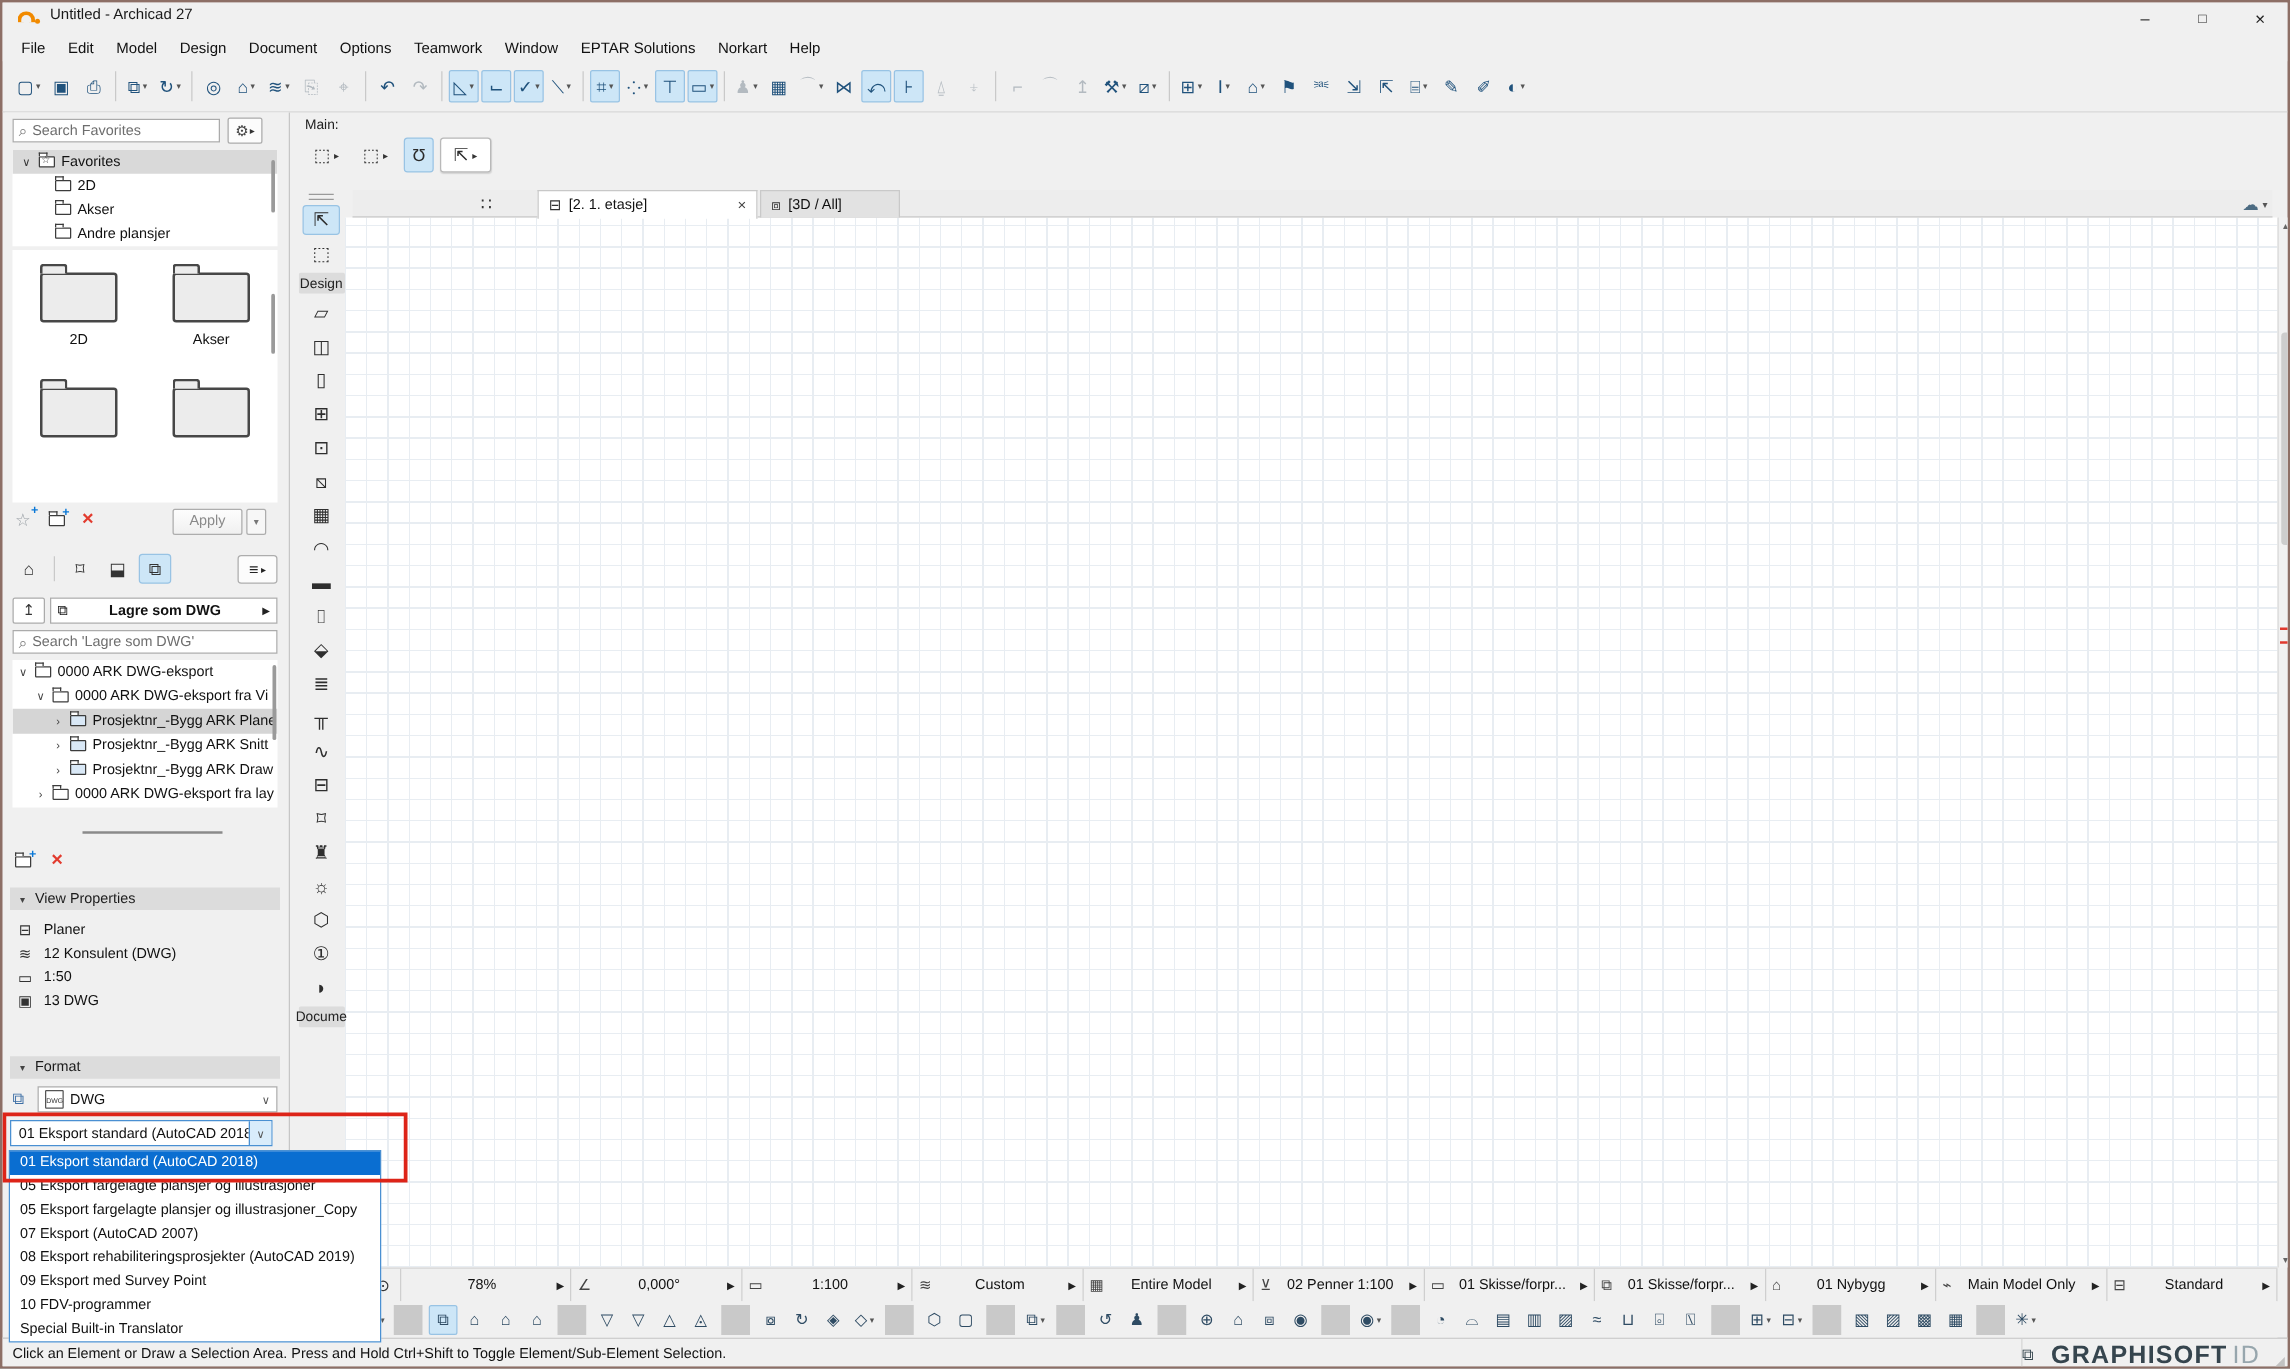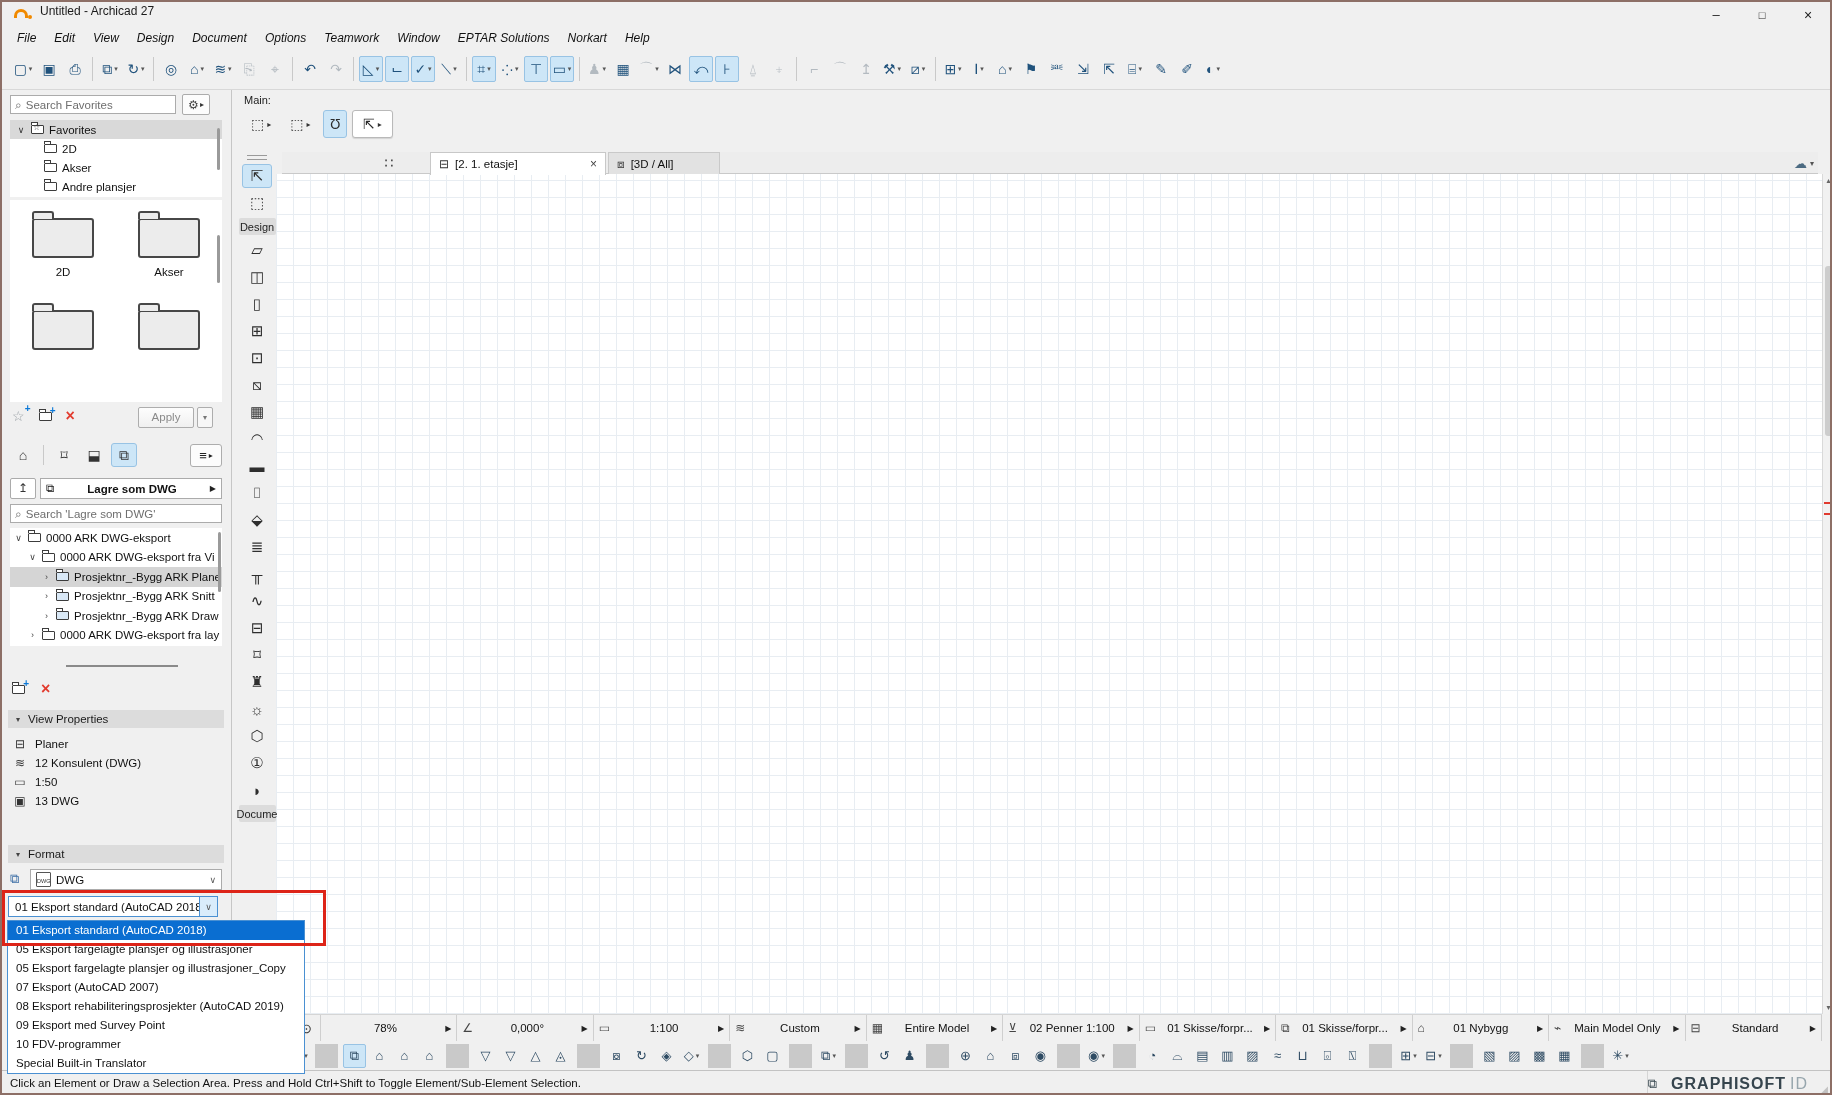--- a/index.html
+++ b/index.html
@@ -10,21 +10,21 @@
     font-family:"Liberation Sans", sans-serif; font-size:12px; color:#111;
   }
   
   .titlebar{position:absolute;left:0;top:0;width:100%;height:26px;background:#f0f0f0;}
   .logo{position:absolute;left:12px;top:7px;width:14px;height:9px;border:3px solid #f18a00;border-bottom:none;border-radius:8px 8px 0 0;}
   .logo::after{content:"";position:absolute;right:-7px;top:3px;width:4px;height:4px;background:#f18a00;border-radius:50%;}
   .title-text{position:absolute;left:38px;top:2px;font-size:12px;color:#1a1a1a;}
   .wctl{position:absolute;top:0;height:26px;width:44px;text-align:center;line-height:26px;font-size:13px;color:#222;}
   .wctl.min{right:92px}.wctl.max{right:46px;font-size:11px}.wctl.close{right:0;font-size:14px}
   
-  .menubar{position:absolute;left:0;top:26px;width:100%;height:21px;background:#f0f0f0;display:flex;align-items:center;padding-left:6px;font-style:italic;}
+  .menubar{position:absolute;left:0;top:26px;width:100%;height:21px;background:#f0f0f0;display:flex;align-items:center;padding-left:6px;}
   .menu-item{padding:0 9px;line-height:21px;font-size:12px;color:#111;}
   
   .toolbar{position:absolute;left:0;top:47px;width:100%;height:41px;border-bottom:1px solid #d8d8d8;display:flex;align-items:center;padding-left:8px;overflow:hidden;}
   .tbtn{display:inline-flex;align-items:center;justify-content:center;min-width:24px;height:26px;margin:0 1px;border:1px solid transparent;border-radius:2px;color:#20527c;font-size:14px;}
   .tbtn .g{pointer-events:none}
   .tbtn.f-active{background:#cde6f7;border-color:#98c3e4;}
   .tbtn.f-dim{color:#b3bac0;}
   .tbtn.f-caret::after{content:"▾";font-size:7px;color:#555;margin-left:2px;}
   .tbtn.f-sep{min-width:1px;width:1px;height:24px;background:#c9c9c9;margin:0 4px;border:none;border-radius:0;}
   
@@ -136,21 +136,21 @@
   .seg-ic{font-size:12px;color:#444;flex:none;}
   .seg-lb{flex:1;text-align:center;font-size:11.5px;color:#111;white-space:nowrap;overflow:hidden;}
   .seg-ar{font-size:8px;color:#222;flex:none;}
   .bbar2{position:absolute;left:274px;top:1039px;width:1546px;height:29px;background:#f0f0f0;display:flex;align-items:center;padding-left:10px;overflow:hidden;z-index:4;}
   .bbar2 .tbtn{min-width:23px;height:24px;font-size:13px;color:#2e4b63;}
   
   .statusbar{position:absolute;left:0;top:1068px;width:100%;height:27px;background:#f0f0f0;border-top:1px solid #c3c3c3;z-index:3;}
   .status-msg{position:absolute;left:8px;top:6px;font-size:11.5px;color:#111;}
   .brandzone{position:absolute;right:0;top:0;height:100%;display:flex;align-items:center;gap:14px;padding-right:22px;border-left:1px solid #d5d5d5;}
   .winicon{font-size:13px;color:#37474f;}
-  .brand{font-size:16px;letter-spacing:1px;color:#36454e;font-weight:bold;}
+  .brand{font-size:20px;letter-spacing:1px;color:#36454e;font-weight:bold;}
   .brand .suffix{color:#97a6ad;font-weight:normal;margin-left:4px;}
   .grip{position:absolute;right:2px;bottom:2px;color:#c2c2c2;font-size:10px;}
   
   .droplist{position:absolute;left:5px;top:918px;width:298px;background:#fff;border:1px solid #4a90d2;z-index:50;}
   .opt{height:19px;line-height:19px;padding-left:8px;font-size:11.5px;color:#111;white-space:nowrap;overflow:hidden;}
   .opt.f-selected{background:#0a6ed1;color:#fff;}
   .redrect{position:absolute;left:0;top:888px;width:324px;height:56px;border:3px solid #dd2418;z-index:60;pointer-events:none;}
 </style>
 </head>
 <body>
@@ -162,21 +162,21 @@
     <span class="title-text">Untitled - Archicad 27</span>
     <span class="wctl min">–</span>
     <span class="wctl max">□</span>
     <span class="wctl close">×</span>
   </div>
 
   <div class="menubar">
 
   <span class="menu-item">File</span>
       <span class="menu-item">Edit</span>
-      <span class="menu-item">View</span>
+      <span class="menu-item">Model</span>
       <span class="menu-item">Design</span>
       <span class="menu-item">Document</span>
       <span class="menu-item">Options</span>
       <span class="menu-item">Teamwork</span>
       <span class="menu-item">Window</span>
       <span class="menu-item">EPTAR Solutions</span>
       <span class="menu-item">Norkart</span>
       <span class="menu-item">Help</span>
     </div>
 

